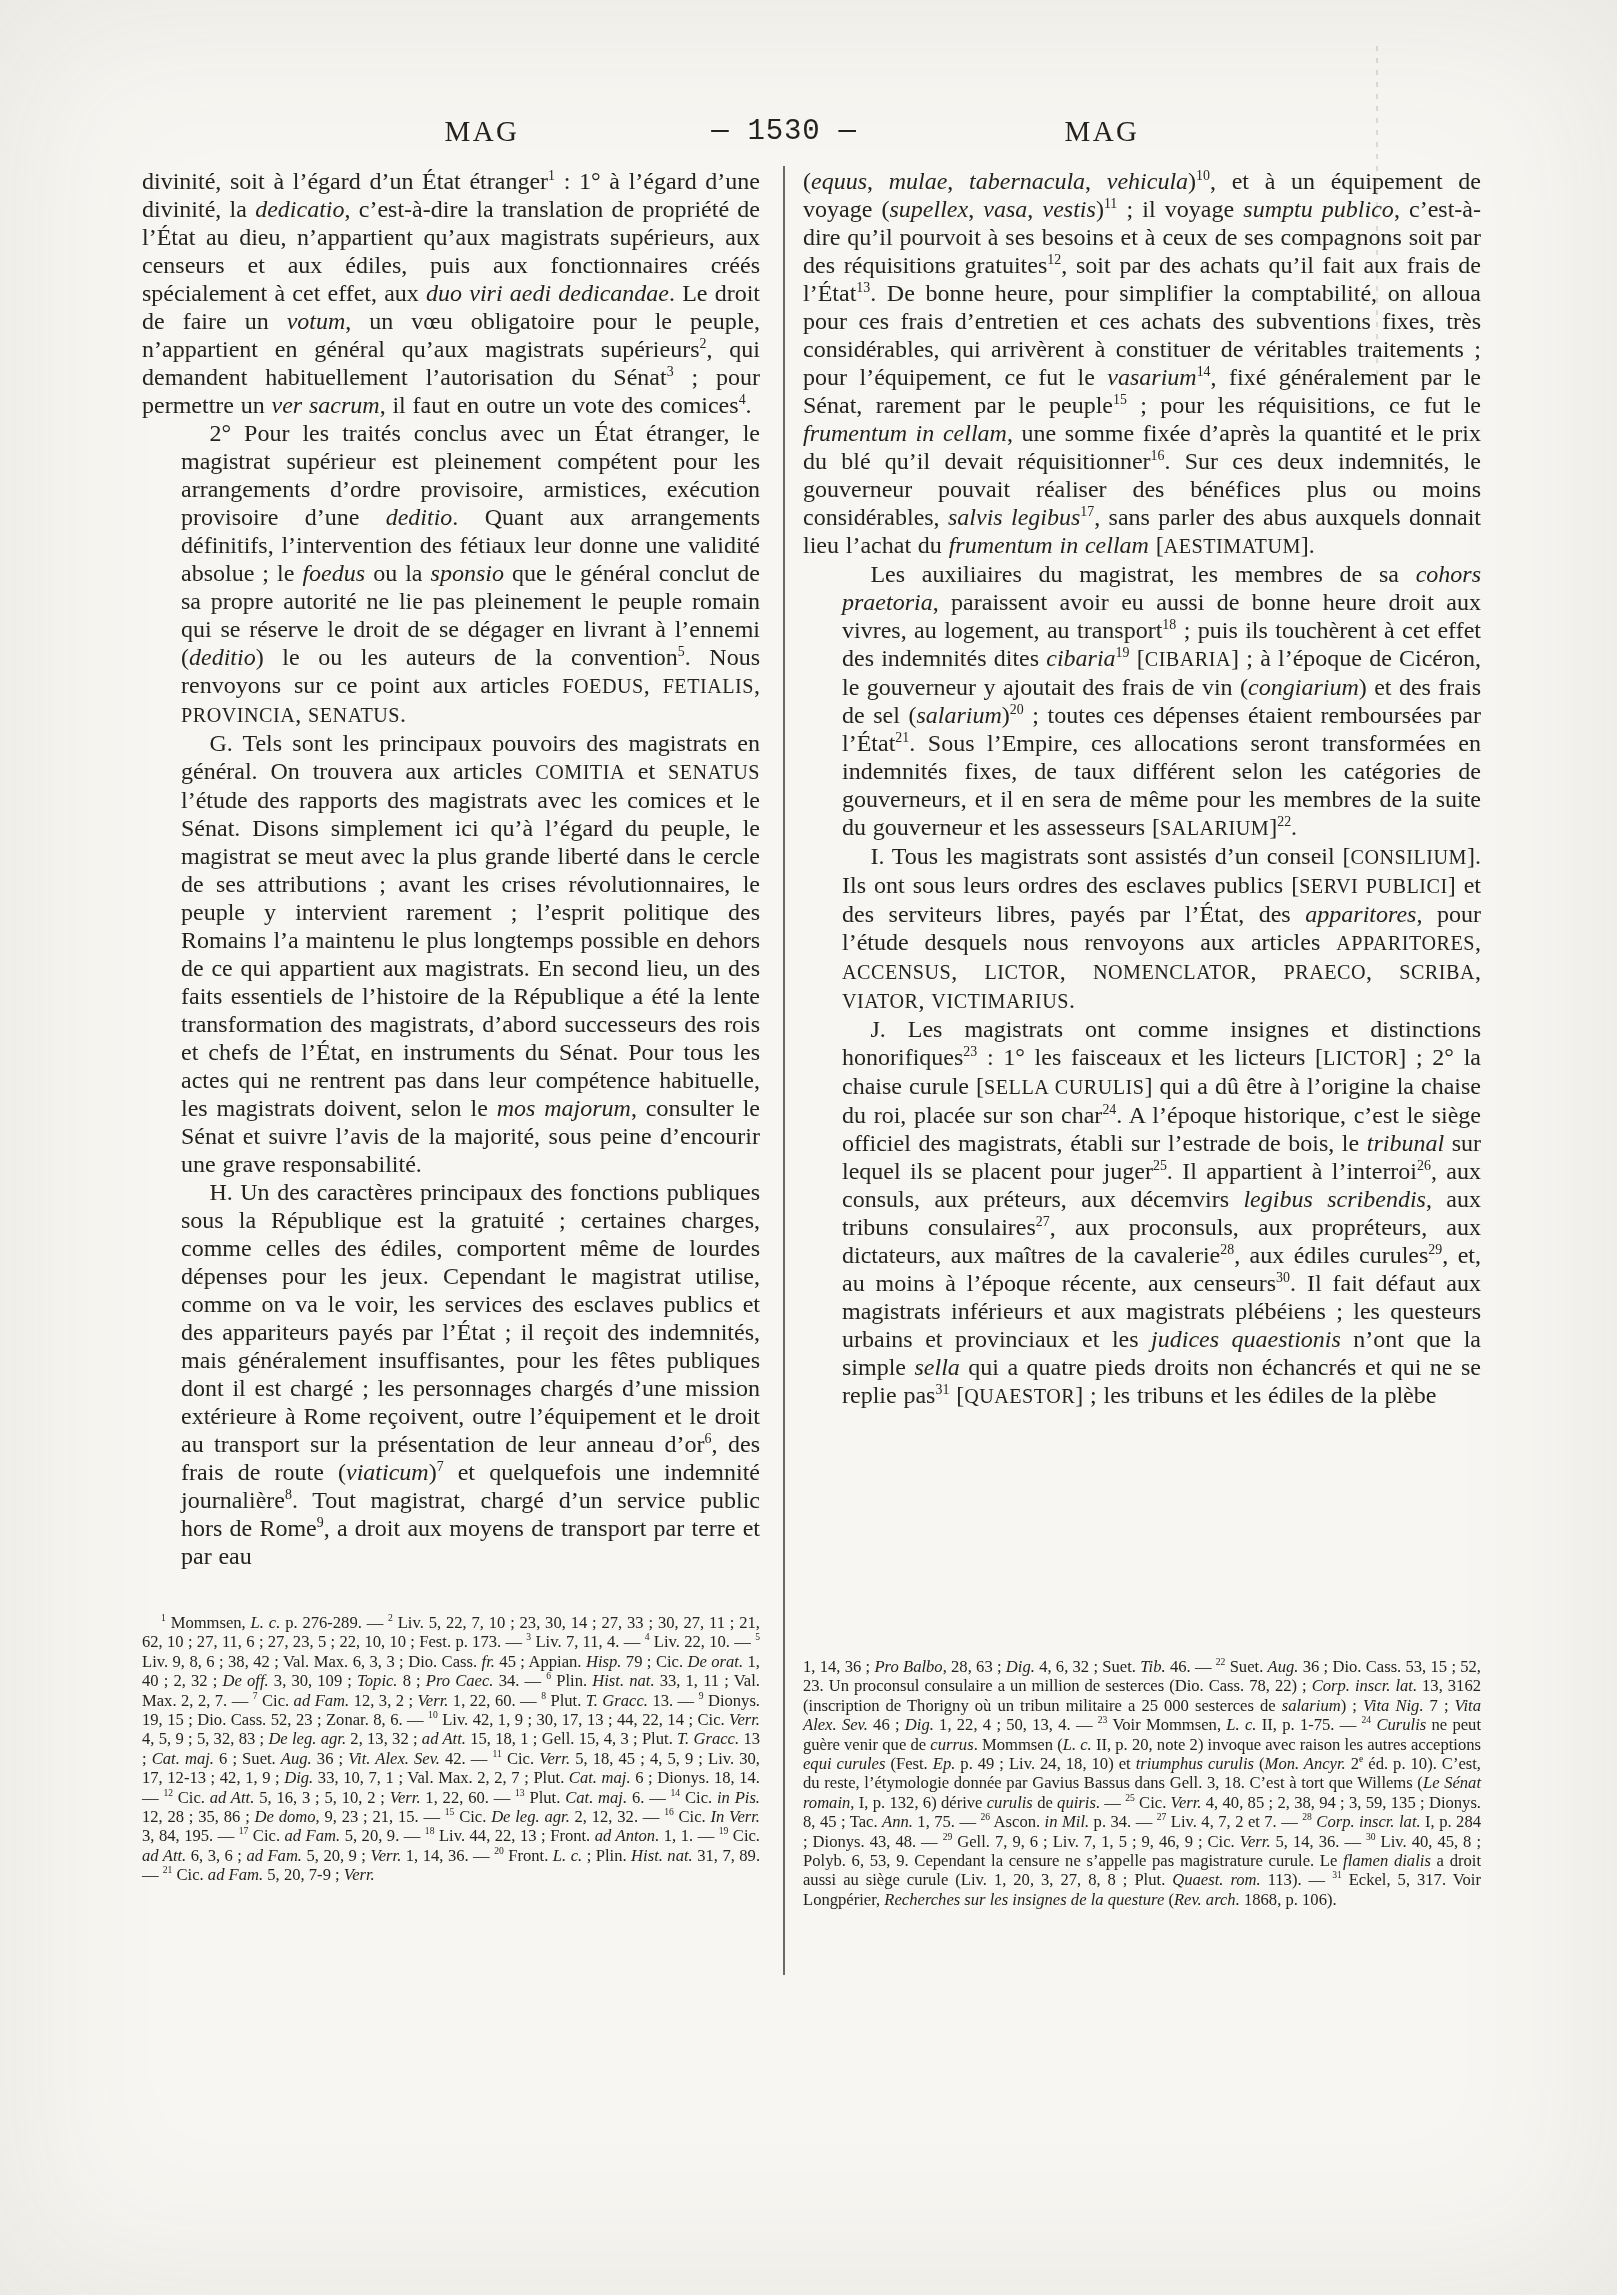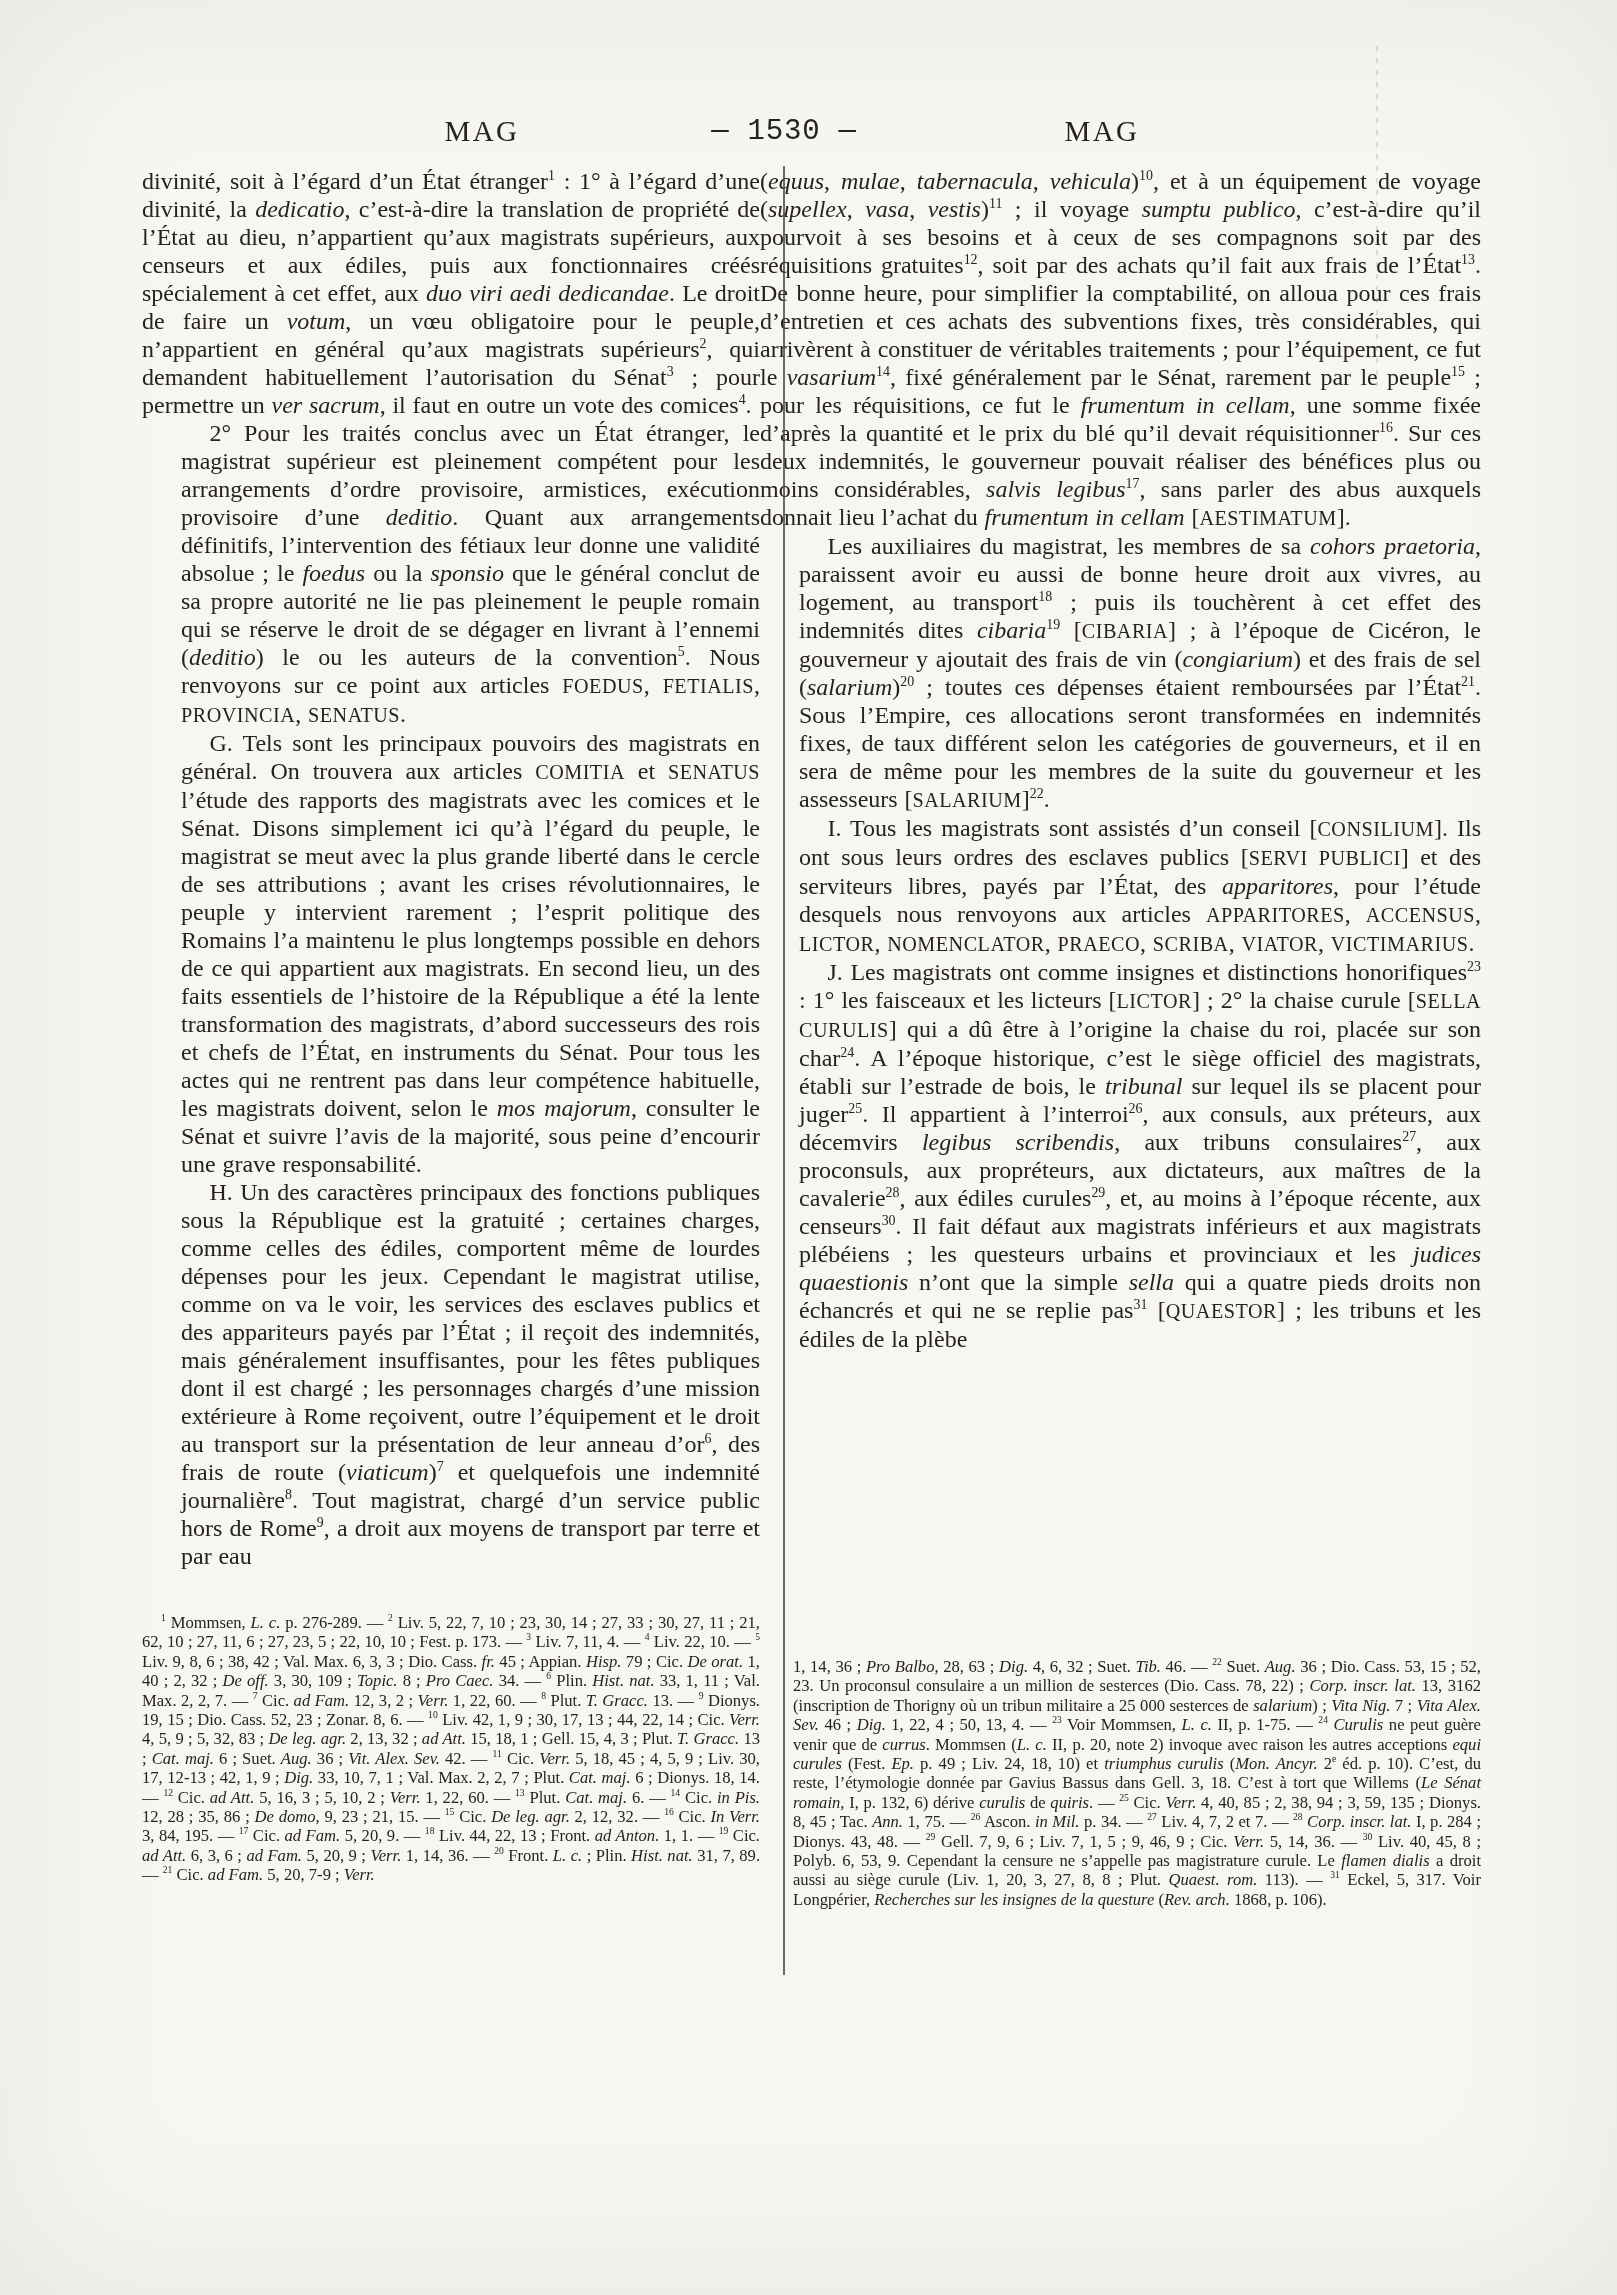--- a/index.html
+++ b/index.html
@@ -21,21 +21,21 @@
   }
   
   .running-head{position:absolute;top:115px;left:0;width:100%;height:36px;font-size:29px;}
   .rh{position:absolute;transform:translateX(-50%);white-space:nowrap;margin-left:32px;}
   .rh-left{left:450px;letter-spacing:2.4px;}
   .rh-center{left:752px;letter-spacing:0.8px;font-family:Liberation Mono, monospace;}
   .rh-right{left:1070px;letter-spacing:2.4px;}
   
   .body-columns{
     position:absolute;top:167px;left:142px;right:137px;
-    display:flex;
+    display:flex;gap:43px;
   }
   .column-left{width:618px;flex:0 0 auto;}
   .column-right{flex:1;}
   .para{
     margin:0;text-align:justify;
     font-size:24px;line-height:28px;
     word-spacing:0.8px;
   }
   .para.indent{text-indent:28.4px;margin-left:39px;}
   sup{font-size:0.58em;line-height:0;vertical-align:super;}
@@ -46,21 +46,21 @@
     background:var(--rule);opacity:0.8;
   }
   
   .fold-line{
     position:absolute;left:1376px;top:46px;width:1.6px;height:340px;
     background:repeating-linear-gradient(to bottom,rgba(70,66,60,0.16) 0 4.7px,transparent 4.7px 12px);
   }
   
   .footnotes{
     position:absolute;top:1613px;left:142px;right:137px;
-    display:flex;gap:33px;
+    display:flex;gap:43px;
   }
   .fn-col-left{width:618px;flex:0 0 auto;}
   .fn-col-right{flex:1;margin-top:44px;}
   .fn-block{
     margin:0;text-align:justify;
     font-size:16.6px;line-height:19.4px;
   }
   .fn-block.indent{text-indent:19px;}
 </style>
 </head>

